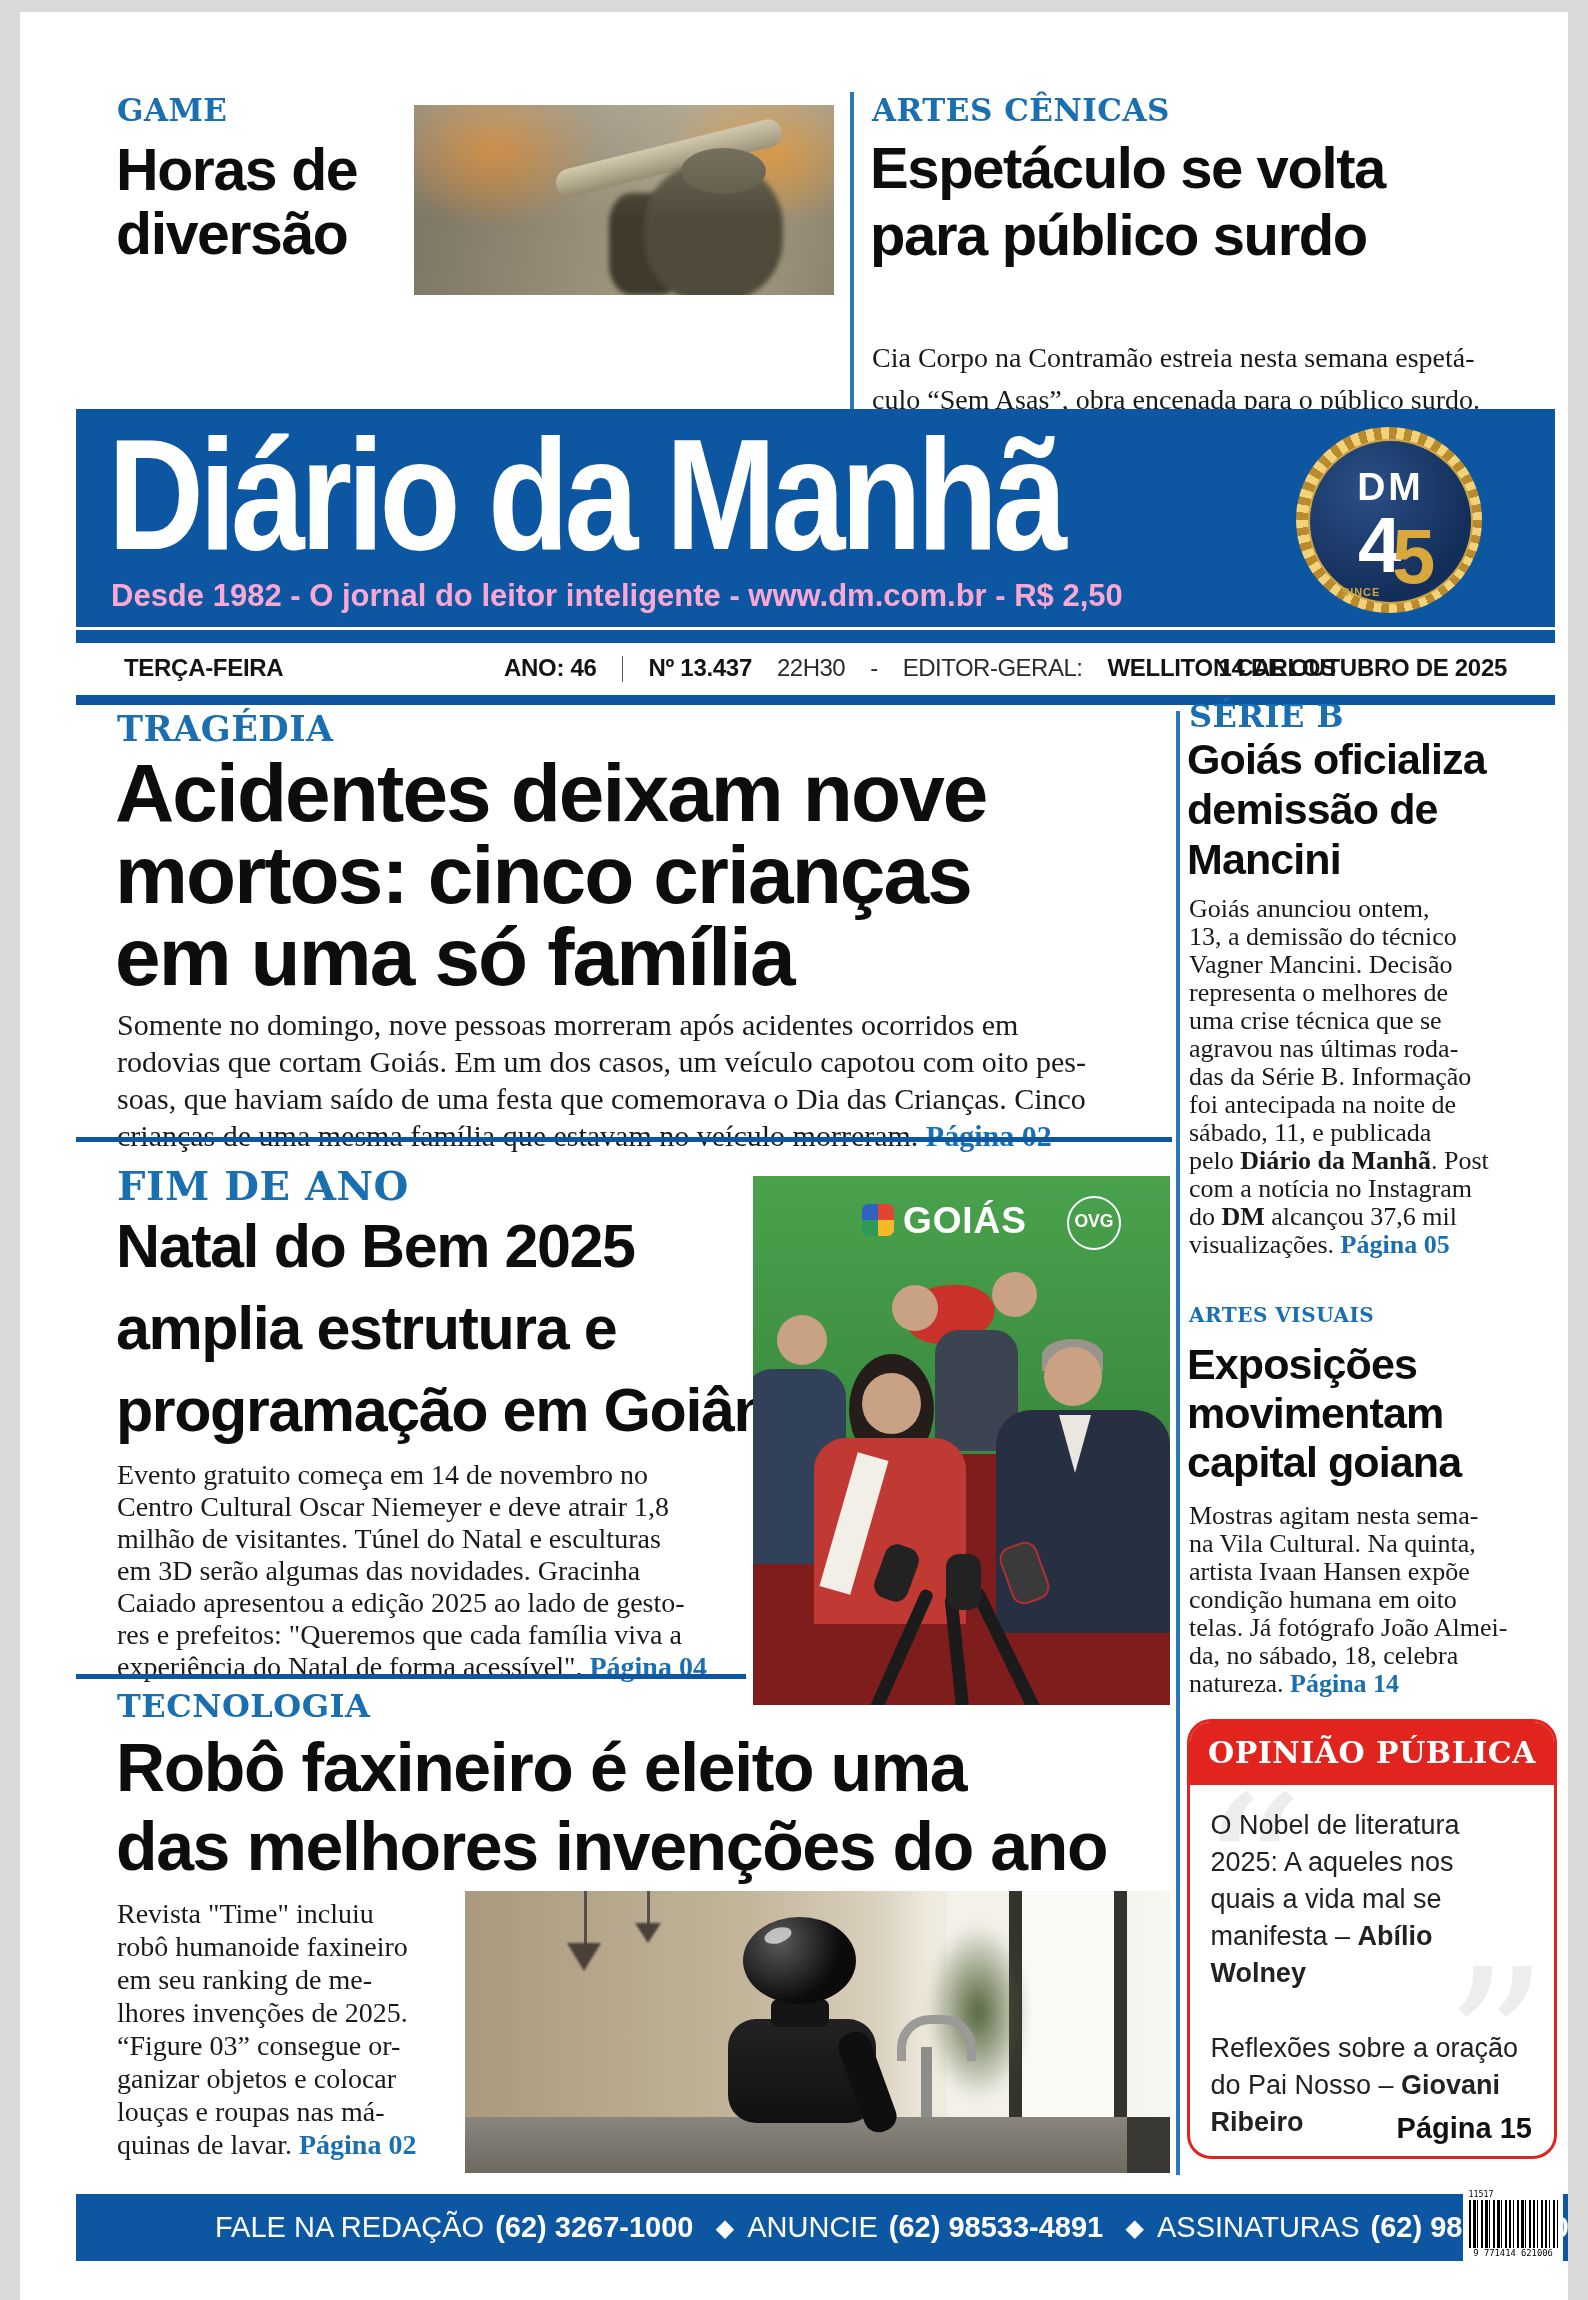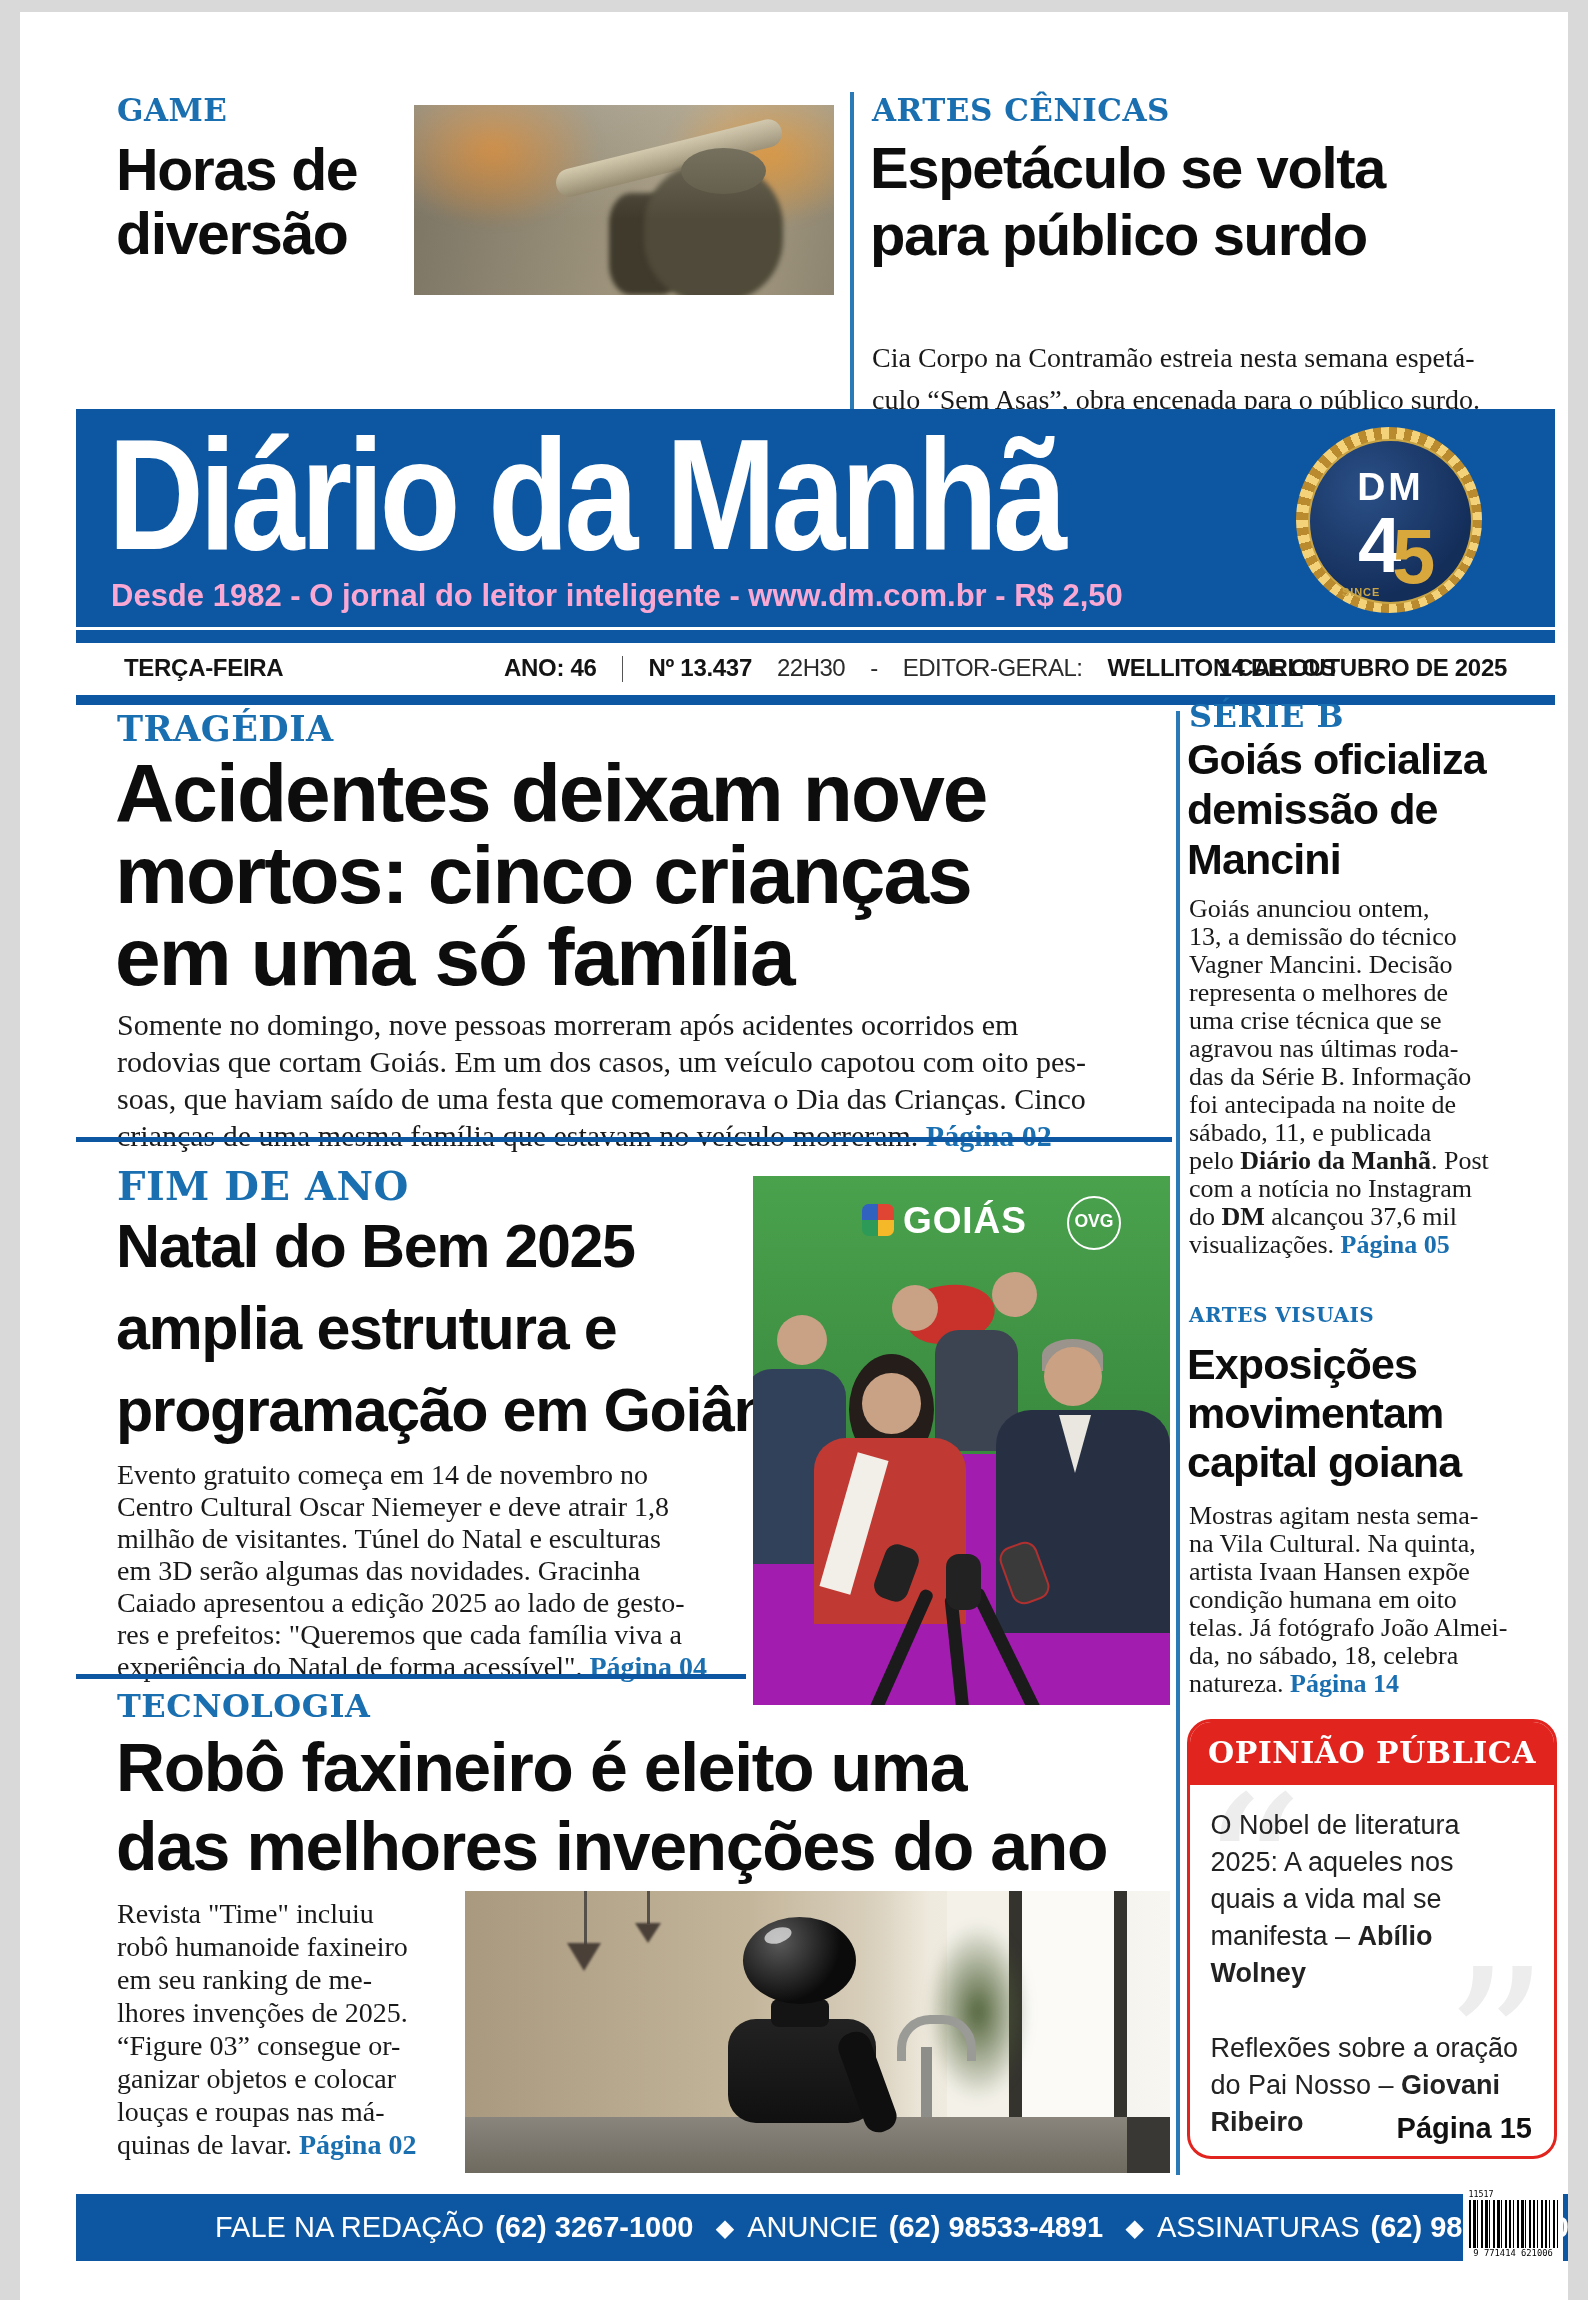--- a/index.html
+++ b/index.html
@@ -94,21 +94,21 @@
   
   #war-photo{background:linear-gradient(100deg,#7b7464 0%,#968d77 40%,#ab9f85 70%,#8d8571 100%)}
   .wp-fire-l{left:-28px;top:-37px;width:213px;height:158px;background:radial-gradient(closest-side,rgba(224,128,28,.85),rgba(224,128,28,0));filter:blur(5.6px)}
   .wp-fire-r{right:-37px;top:-28px;width:204px;height:148px;background:radial-gradient(closest-side,rgba(230,140,30,.9),rgba(230,140,30,0));filter:blur(5.6px)}
   .wp-barrel{left:139px;top:39px;width:232px;height:28px;border-radius:14px;background:linear-gradient(#d8cdae,#8f8468);transform:rotate(-14deg)}
   .wp-soldier{left:230px;top:58px;width:139px;height:139px;border-radius:45%;background:#4f4a39;filter:blur(2.8px)}
   .wp-helmet{left:267px;top:43px;width:85px;height:46px;border-radius:50%;background:#5c5744}
   .wp-pack{left:195px;top:88px;width:74px;height:102px;border-radius:30%;background:#3f3a2c;filter:blur(2.8px)}
   .wp-smoke{left:0;top:0;width:100%;height:100%;background:linear-gradient(180deg,rgba(195,190,175,.4),rgba(195,190,175,0) 60%)}
   
-  #natal-photo{background:#a21caf}
+  #natal-photo{background:#7f1d1d}
   .np-band{left:0;top:0;width:100%;height:278px;background:linear-gradient(#4aa24d,#39893e)}
   .np-mark{left:109px;top:28px;width:32px;height:32px;border-radius:6.5px;
            background:conic-gradient(#e04432 0 25%,#f5b828 0 50%,#2e9a57 0 75%,#3162c0 0 100%)}
   .np-goias{position:absolute;left:150px;top:24px;font-family:"Liberation Sans",sans-serif;font-weight:700;font-size:37px;color:#fff;letter-spacing:0.9px}
   .np-ovg{left:314px;top:20.4px;width:50px;height:50px;border:2.8px solid #fff;border-radius:50%;
           font-family:"Liberation Sans",sans-serif;font-weight:700;font-size:17.6px;color:#fff;text-align:center;line-height:46px}
   .np-redlogo{left:153px;top:109px;width:89px;height:58px;background:#c8322b;border-radius:48% 52% 55% 45%;transform:rotate(-6deg)}
   .np-head{border-radius:50%;background:#c9a184}
   .np-h1{left:24px;top:139px;width:50px;height:50px}
   .np-h2{left:139px;top:109px;width:46px;height:46px}

